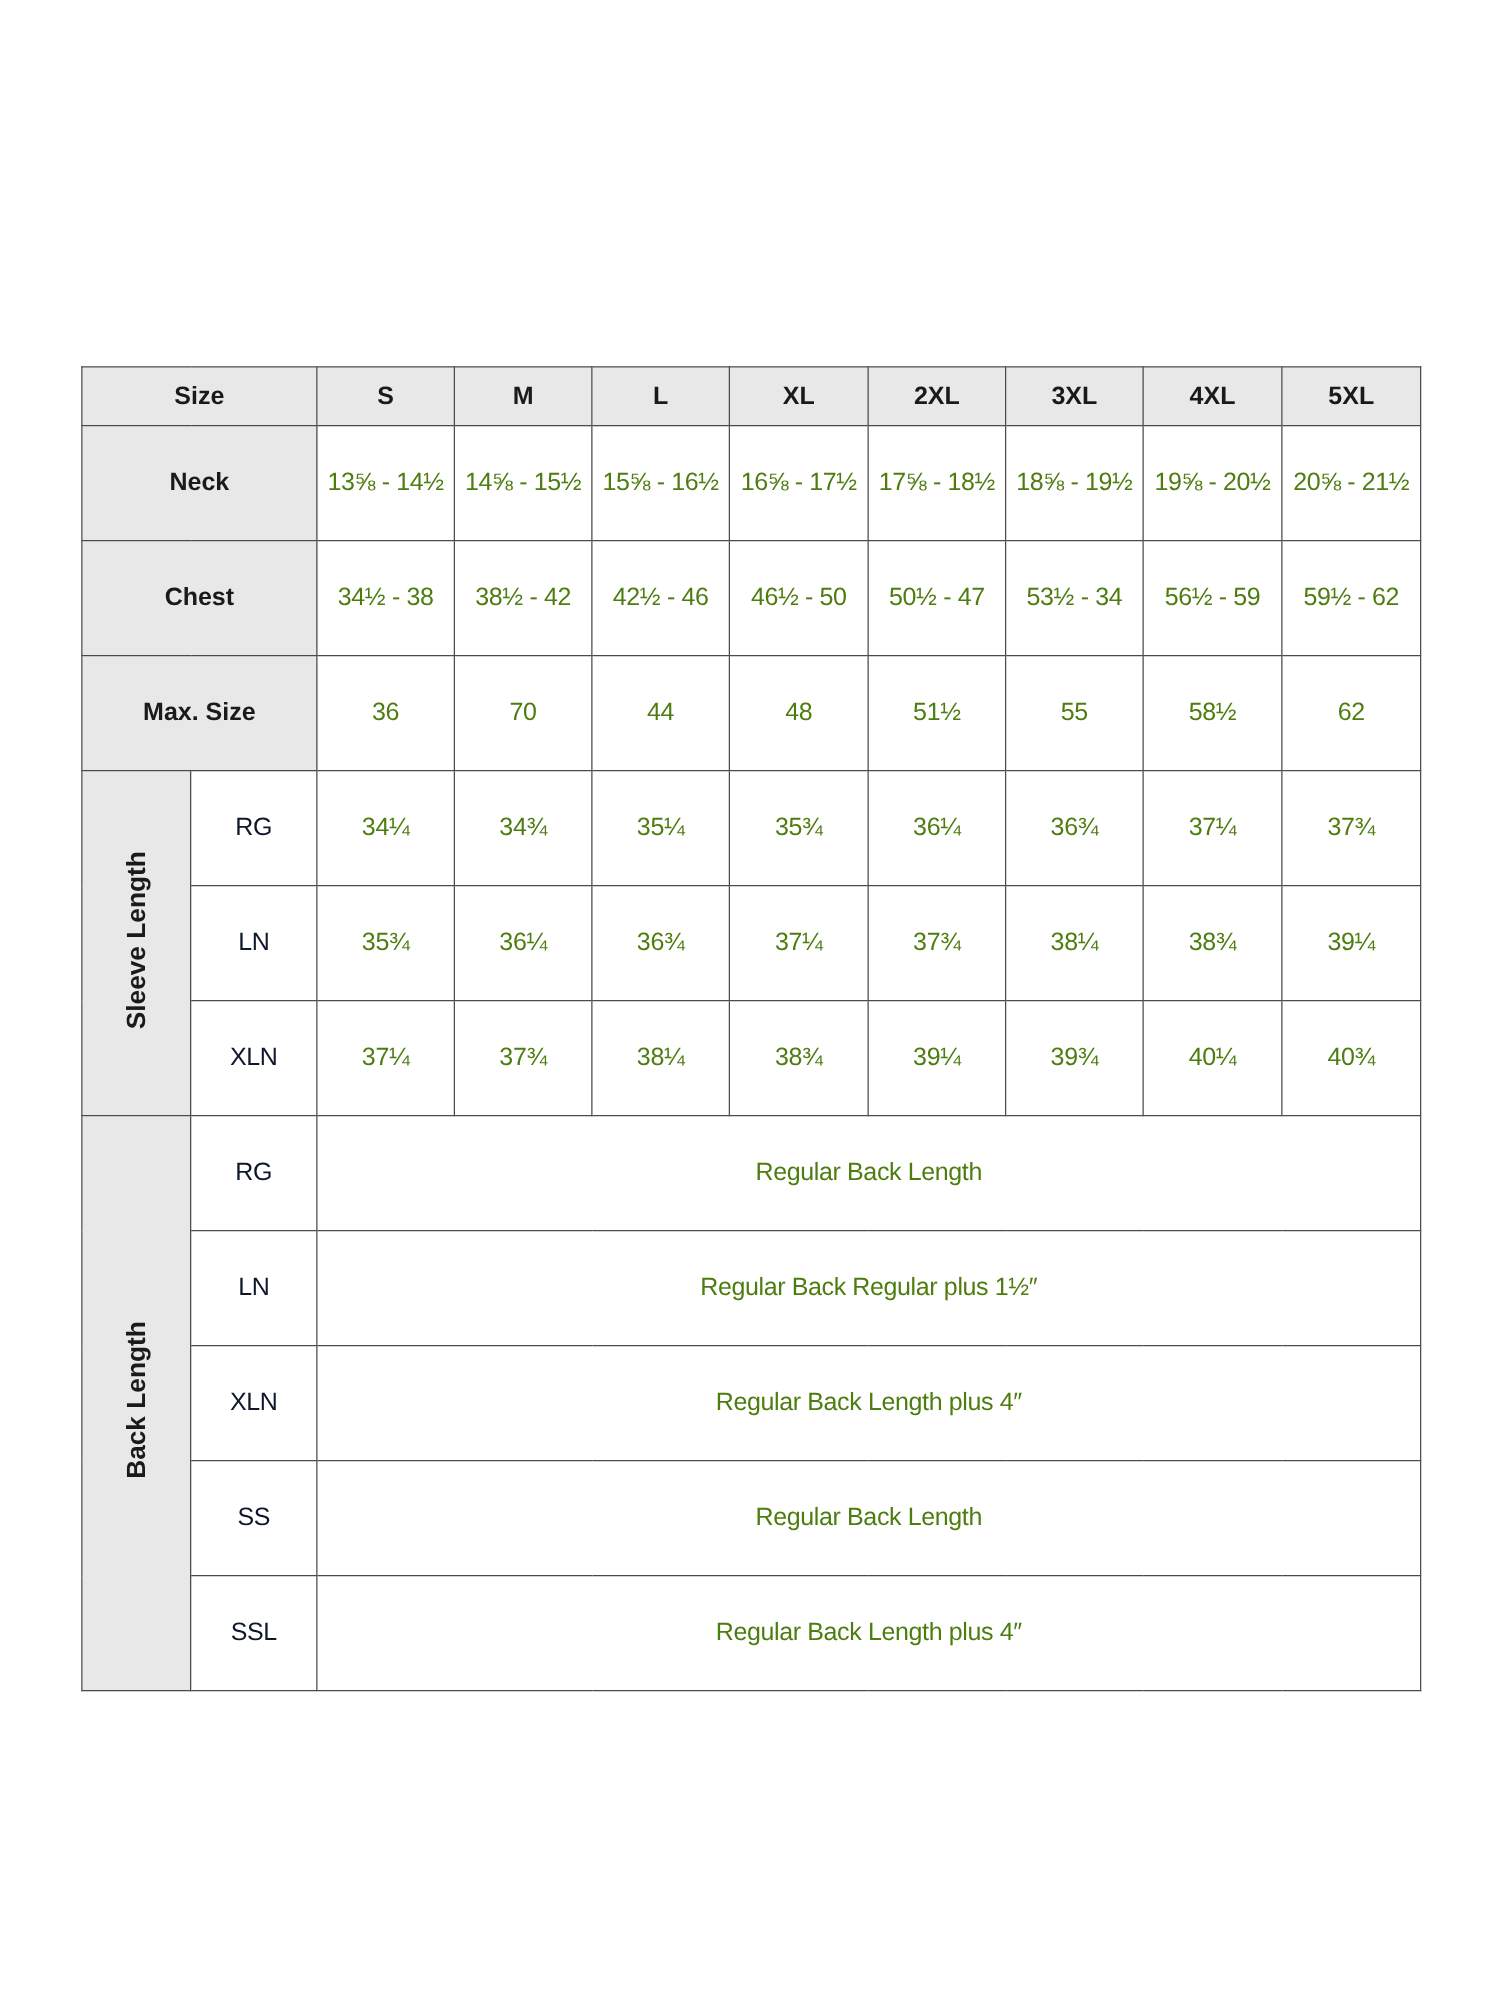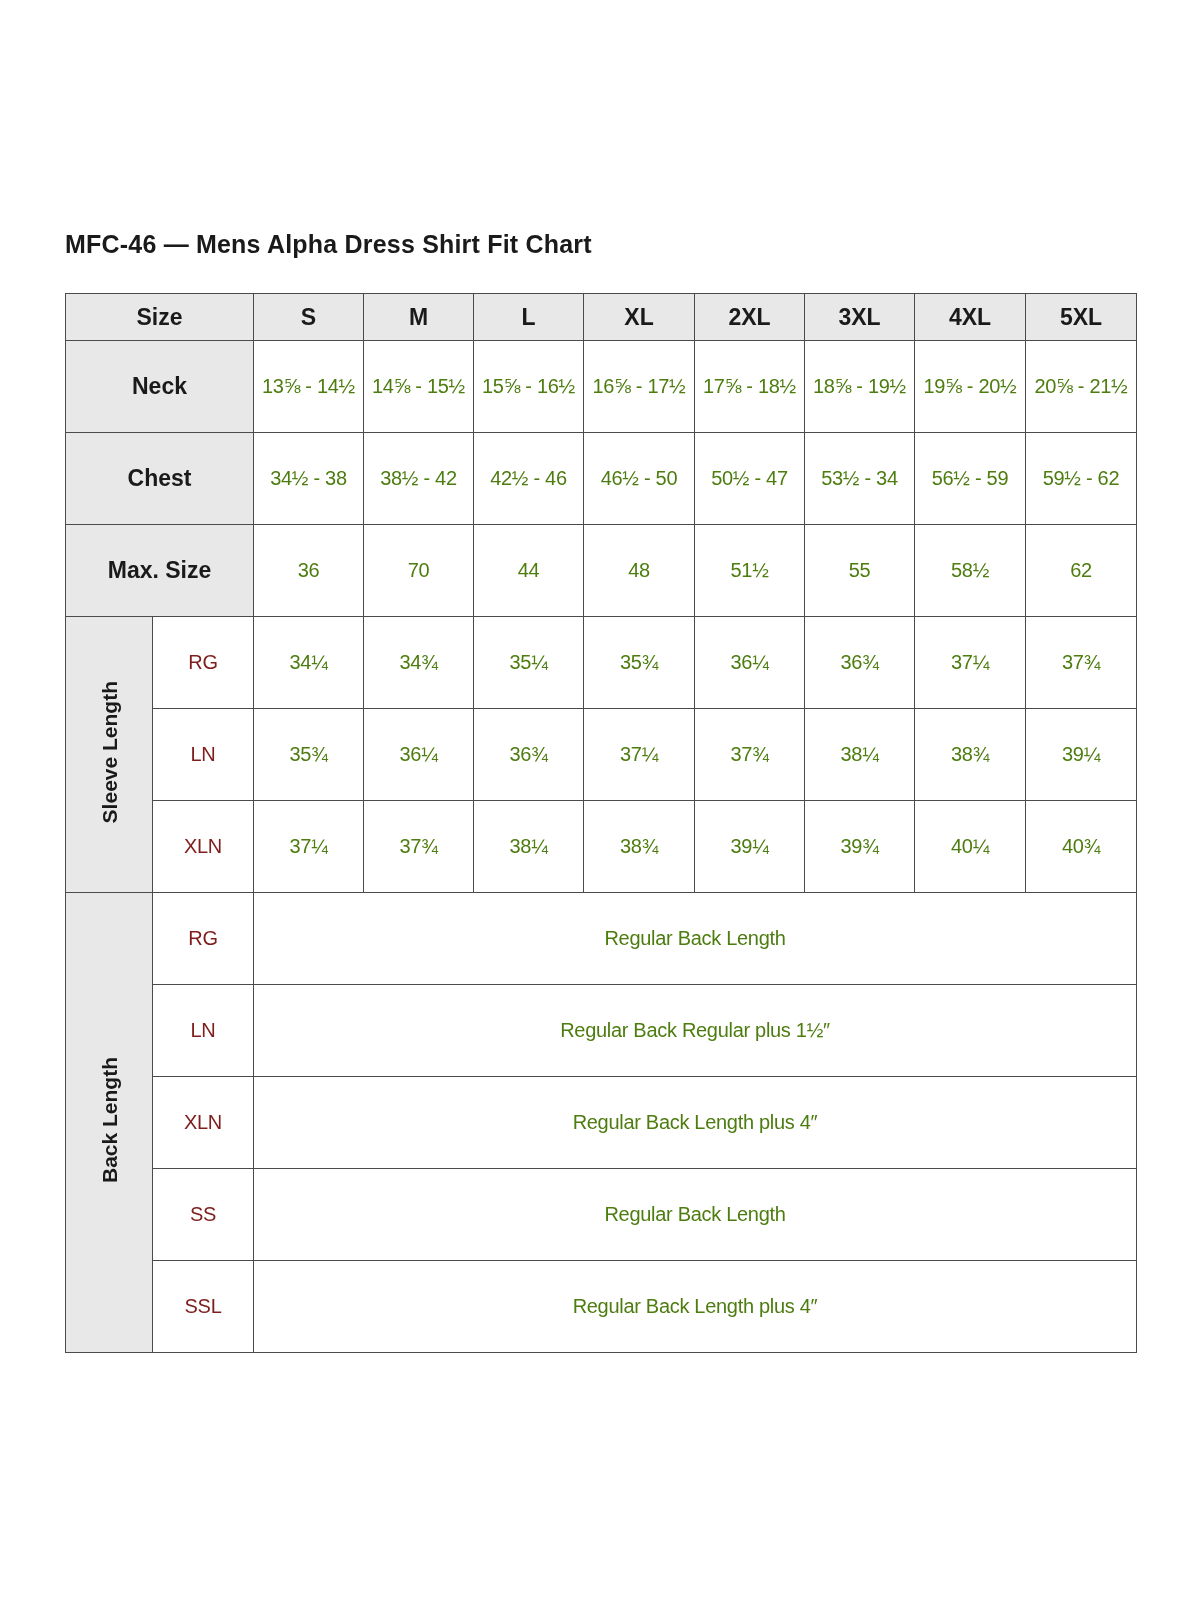--- a/index.html
+++ b/index.html
@@ -38,51 +38,50 @@
     border: 1px solid #4b4b4b;
     text-align: center;
     vertical-align: middle;
     padding: 0;
   }
   .shaded { background: #e8e8e8; }
   tr.header-row { height: 47px; }
   tr.data-row { height: 92px; }
   .hdr {
     font-weight: bold;
-    font-size: 23px;
+    font-size: 20px;
     color: #1a1a1a;
   }
   .num {
     font-weight: normal;
     font-size: 20px;
     color: #4d7c0f;
     letter-spacing: -0.3px;
   }
   .sub-label {
     font-weight: normal;
     font-size: 20px;
-    color: #7f1d1d;
+    color: #0f172a;
     letter-spacing: -0.3px;
   }
   .vlabel {
     display: inline-block;
     writing-mode: vertical-rl;
     transform: rotate(180deg);
     font-weight: bold;
     font-size: 21px;
     color: #1a1a1a;
     line-height: 1;
   }
 </style>
 </head>
 <body>
 
 <div class="page">
 
-  <h1 class="chart-title">MFC-46 — Mens Alpha Dress Shirt Fit Chart</h1>
 
   <table class="fit-chart">
     <colgroup>
       <col style="width:87px">
       <col style="width:101px">
       <col style="width:110px">
         <col style="width:110px">
         <col style="width:110px">
         <col style="width:111px">
       <col style="width:110px">

